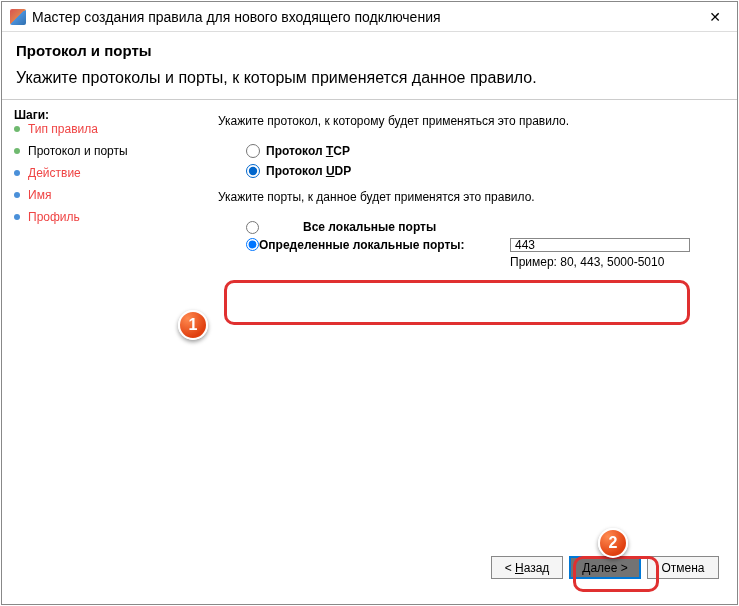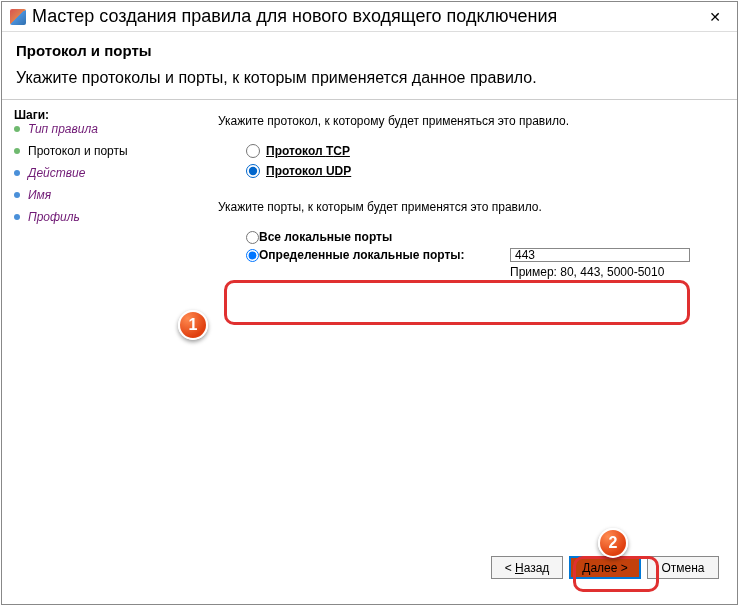--- a/index.html
+++ b/index.html
@@ -29,21 +29,21 @@
     padding: 0 2px 0 8px;
     border-bottom: 1px solid #ddd;
   }
   .titlebar-icon {
     width: 16px;
     height: 16px;
     margin-right: 6px;
     background: linear-gradient(135deg, #d9534f 0%, #e08050 50%, #4a90d9 50%, #3070b0 100%);
     border-radius: 2px;
   }
-  .titlebar-text { flex: 1; font-size: 18px; }
+  .titlebar-text { flex: 1; font-size: 14px; }
   .close-btn {
     width: 40px;
     height: 28px;
     display: flex;
     align-items: center;
     justify-content: center;
     font-size: 14px;
     cursor: pointer;
   }
   .header-section {
@@ -81,29 +81,29 @@
     cursor: pointer;
   }
   .step-bullet {
     width: 6px;
     height: 6px;
     border-radius: 50%;
     margin-right: 8px;
   }
   .bullet-green { background: #6fb96f; }
   .bullet-blue { background: #4a90d9; }
-  .step-link { color: #701a75; font-style: italic; }
+  .step-link { color: #ef4444; }
   .step-current { color: #000; }
   .main-panel {
     flex: 1;
     padding: 14px 30px 0 20px;
     font-size: 12px;
   }
   .instruction { margin-bottom: 16px; }
-  .radio-group { margin-left: 28px; margin-bottom: 22px; text-decoration: underline; }
+  .radio-group { margin-left: 28px; margin-bottom: 12px; }
   .radio-row {
     display: flex;
     align-items: center;
     margin-bottom: 6px;
   }
   .radio-row input[type=radio] {
     margin-right: 6px;
     width: 14px;
     height: 14px;
     accent-color: #0066cc;
@@ -120,29 +120,30 @@
   .highlight-1 {
     left: 224px;
     top: 280px;
     width: 466px;
     height: 45px;
   }
   .port-option-row {
     display: flex;
     align-items: center;
     margin-bottom: 4px;
+    gap: 44px;
   }
   .port-spec-area {
     display: flex;
     align-items: flex-start;
     gap: 18px;
   }
   .port-spec-label-col {
     display: flex;
-    align-items: flex-end;
+    align-items: flex-start;
     min-width: 246px;
   }
   .port-input-col {
     flex: 1;
   }
   .port-input {
     width: 180px;
     height: 14px;
     border: 1px solid #888;
     padding: 1px 4px;
@@ -167,21 +168,21 @@
     height: 23px;
     border: 1px solid #888;
     background: #f5f5f5;
     font-size: 12px;
     font-family: inherit;
     cursor: pointer;
     padding: 0 8px;
   }
   .btn-default {
     border: 2px solid #0078d7;
-    background: #c2410c;
+    background: #737373;
   }
   .highlight-2 {
     left: 573px;
     top: 556px;
     width: 86px;
     height: 36px;
   }
   .badge {
     position: absolute;
     width: 30px;
@@ -257,21 +258,21 @@
           </span>
         </div>
         <div class="radio-row">
           <input type="radio" name="proto" checked="" style="">
           <span class="radio-label">
             <b><span>Протокол </span><span class="underline">U</span><span>DP</span></b>
           </span>
         </div>
       </div>
 
-      <div class="instruction">Укажите порты, к которым будет применятся это правило.</div>
+      <div class="instruction">Укажите порты, к данное будет применятся это правило.</div>
 
       <div class="ports-section">
         <div class="port-option-row">
           <input type="radio" name="ports" style="">
           <span class="radio-label"><b>Все локальные порты</b></span>
         </div>
         <div class="port-spec-area">
           <div class="port-spec-label-col">
             <input type="radio" name="ports" checked="" style="">
             <span class="radio-label"><b>Определенные локальные порты:</b></span>

